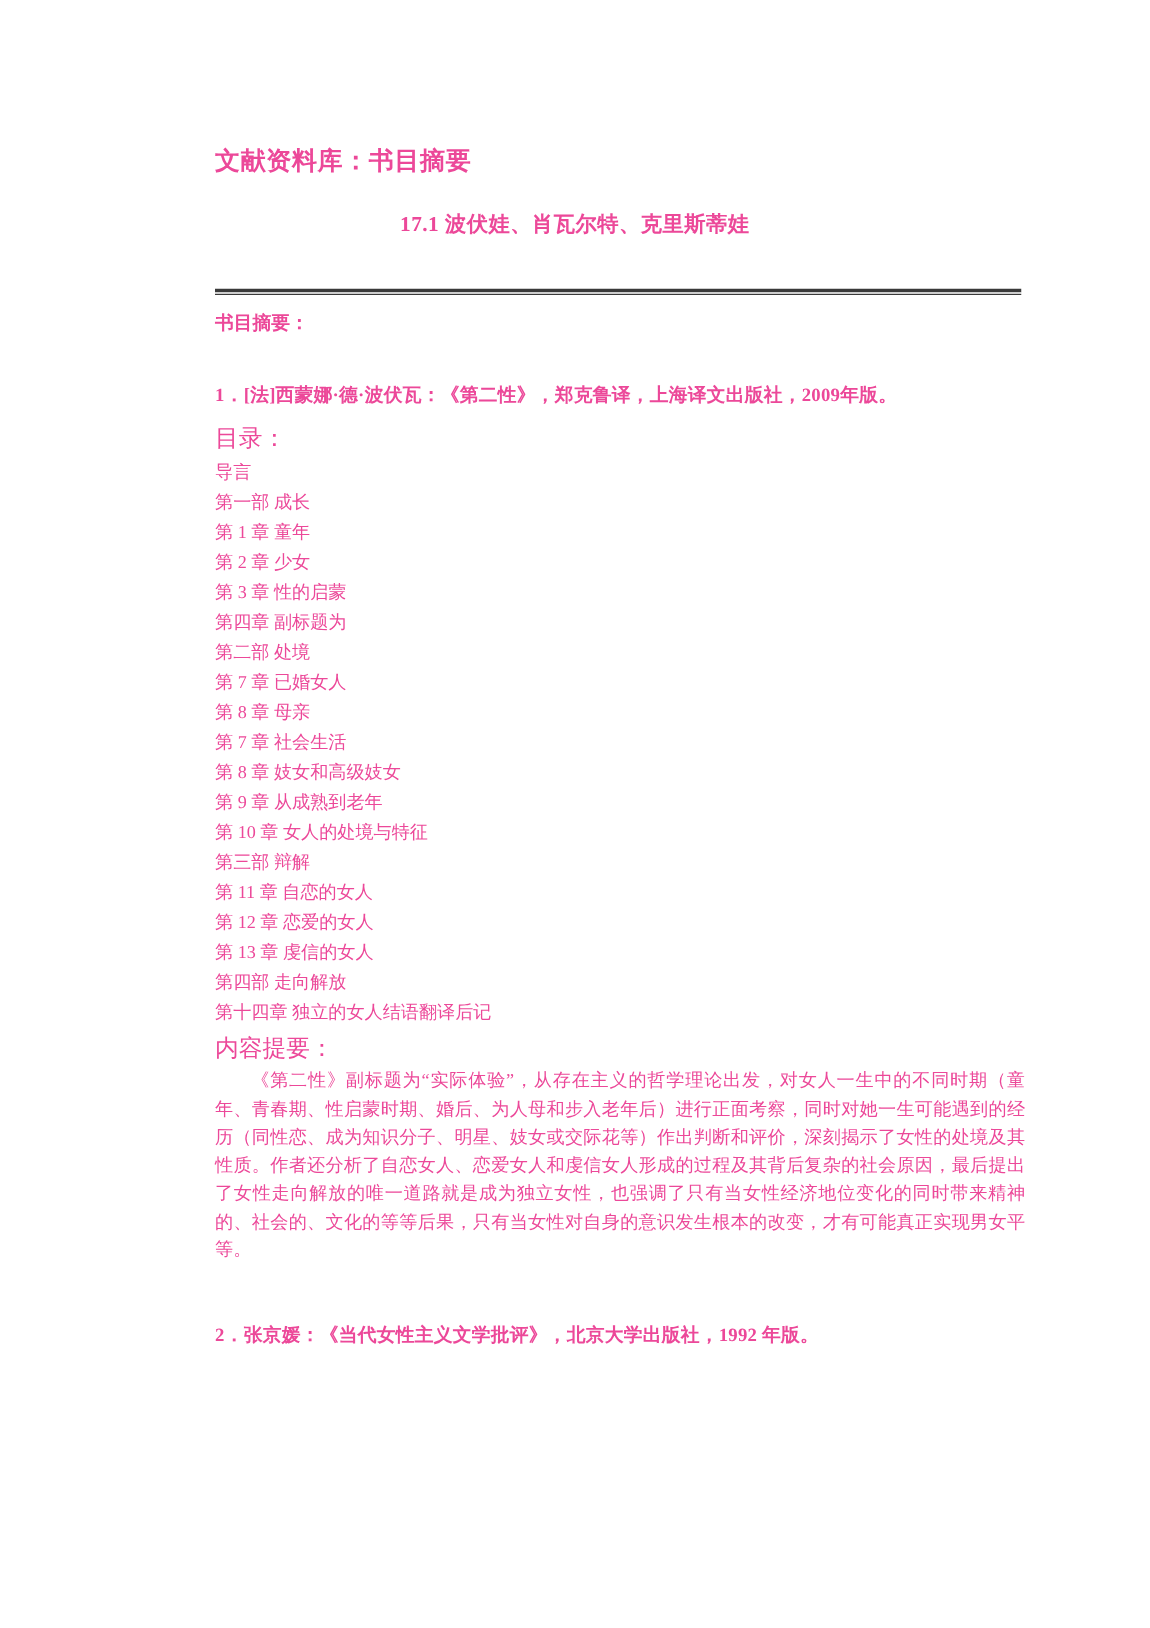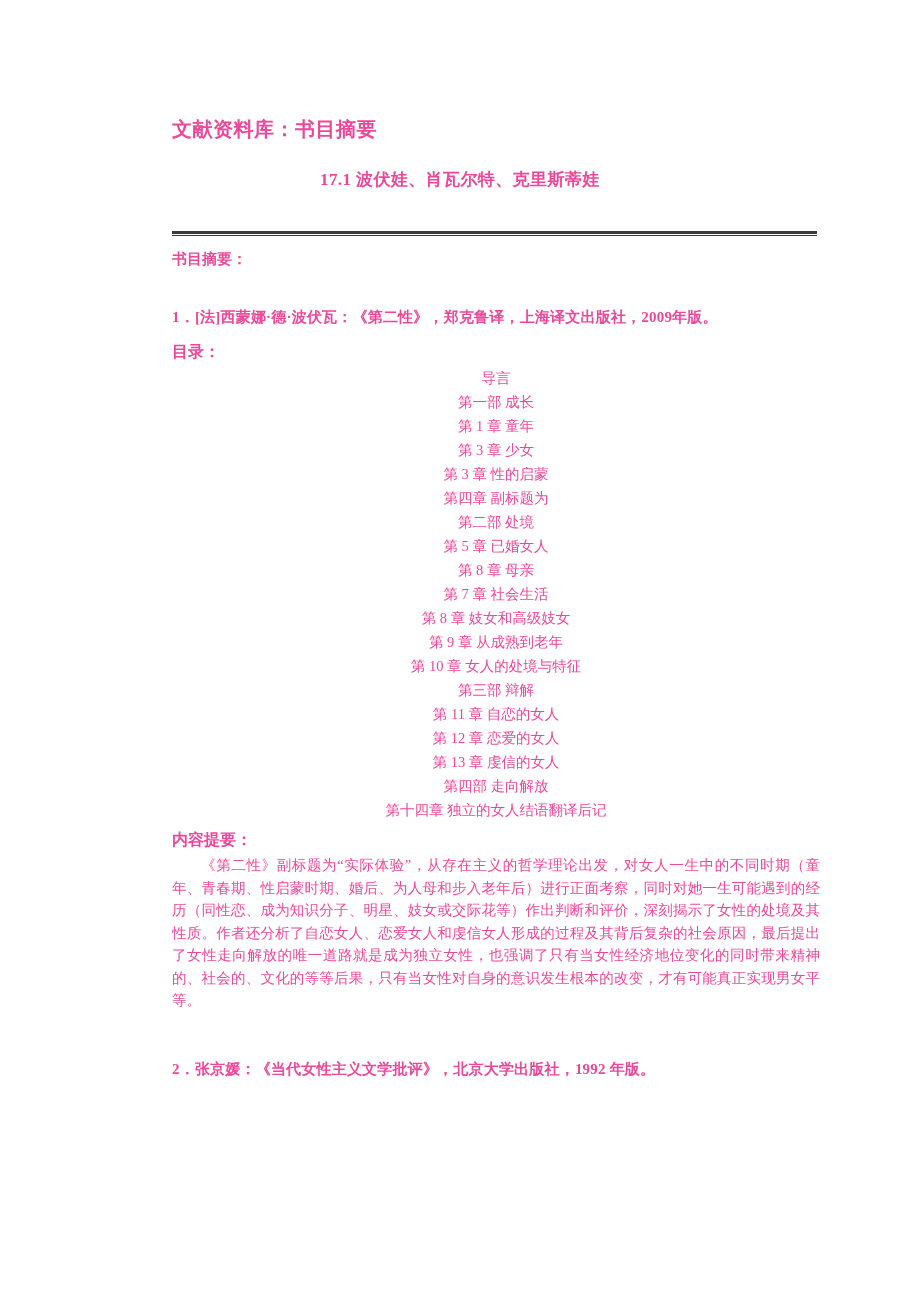--- a/index.html
+++ b/index.html
@@ -84,38 +84,37 @@
     padding-top: 30px;
     text-align: justify;
     letter-spacing: 0.2px;
   }
   .entry-2 {
     padding-top: 40px;
   }
 
   
   .sub-heading {
-    font-size: 16px;
-    font-weight: bold;
+    font-size: 19px;
+    font-weight: normal;
     line-height: 24px;
     margin: 0;
     padding-top: 6px;
   }
 
   
   .toc {
     list-style: none;
     margin: 0;
     padding: 2px 0 0 0;
   }
   .toc li {
     font-size: 14.5px;
     line-height: 24px;
     white-space: nowrap;
-    text-align: center;
   }
 
   
   .abstract {
     font-size: 14.5px;
     line-height: 22.5px;
     margin: 0;
     padding-top: 2px;
     text-indent: 29px;
     text-align: justify;
@@ -141,25 +140,25 @@
     <p class="section-label">书目摘要：</p>
 
     <p class="entry"><span>1．</span><span>[法]西蒙娜·德·波伏瓦：《第二性》，郑克鲁译，上海译文出版社，2009年版。</span></p>
 
     <p class="sub-heading">目录：</p>
 
     <ul class="toc">
       <li>导言</li>
       <li>第一部 成长</li>
       <li>第 1 章 童年</li>
-      <li>第 3 章 少女</li>
+      <li>第 2 章 少女</li>
       <li>第 3 章 性的启蒙</li>
       <li>第四章 副标题为</li>
       <li>第二部 处境</li>
-      <li>第 5 章 已婚女人</li>
+      <li>第 7 章 已婚女人</li>
       <li>第 8 章 母亲</li>
       <li>第 7 章 社会生活</li>
       <li>第 8 章 妓女和高级妓女</li>
       <li>第 9 章 从成熟到老年</li>
       <li>第 10 章 女人的处境与特征</li>
       <li>第三部 辩解</li>
       <li>第 11 章 自恋的女人</li>
       <li>第 12 章 恋爱的女人</li>
       <li>第 13 章 虔信的女人</li>
       <li>第四部 走向解放</li>

